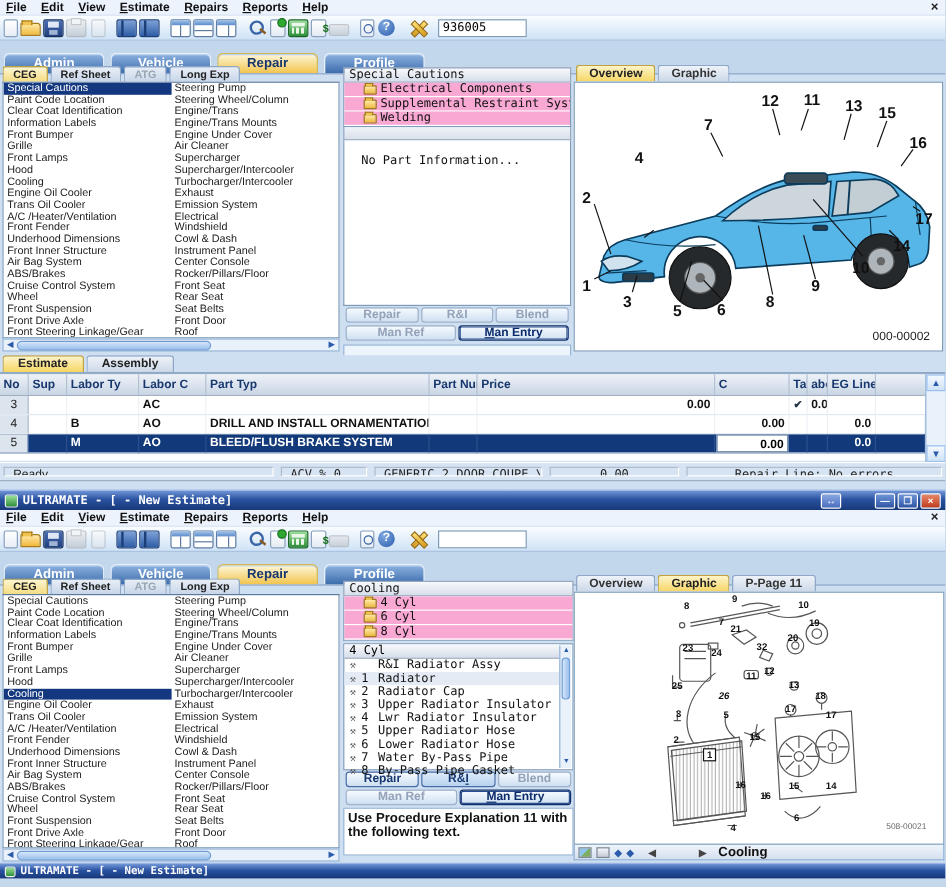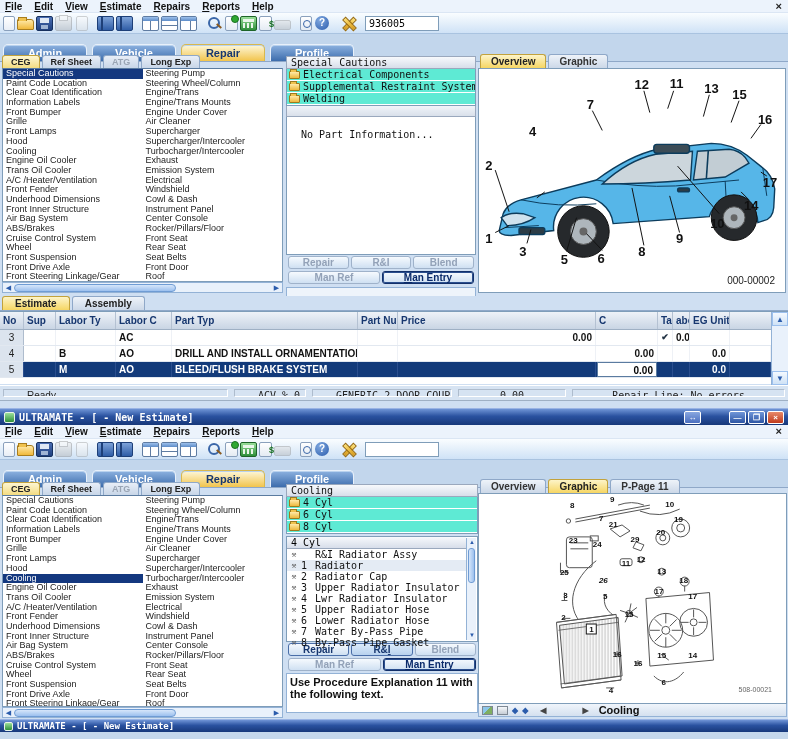--- a/index.html
+++ b/index.html
@@ -82,21 +82,21 @@
   .hscroll .thumb{position:absolute;left:11px;top:1px;height:8px;width:58%;background:linear-gradient(#d6e6fa,#9cc0ee);border:1px solid #6f9cd4;border-radius:4px}
   .hscroll .ar{position:absolute;top:0;width:11px;height:10px;font-size:7px;color:#2b5cac;text-align:center;line-height:10px}
   .hscroll .ar.l{left:0}.hscroll .ar.r{right:0}
   .vscroll{position:absolute;right:1px;top:1px;bottom:1px;width:10px;background:#e9f1fb;border-left:1px solid #93b2d6}
   .vscroll .thumb{position:absolute;left:1px;top:10px;width:7px;height:34%;background:linear-gradient(90deg,#d6e6fa,#9cc0ee);border:1px solid #6f9cd4;border-radius:3px}
   .vscroll .ar{position:absolute;left:0;width:10px;height:9px;font-size:6px;color:#2b5cac;text-align:center;line-height:9px}
   .vscroll .ar.u{top:0}.vscroll .ar.d{bottom:0}
 
   .caption{height:13px;background:linear-gradient(#f7f9fc,#d7deea);border:1px solid #9aa8bd;font:10px "DejaVu Sans Mono",monospace;color:#111;padding:0 4px;line-height:12px}
   .folderbox{background:#fff;border:1px solid #7f9db9;border-top:none}
-  .frow{height:12px;display:flex;align-items:center;gap:3px;font:10px "DejaVu Sans Mono",monospace;color:#111;background:#5eead4;border-bottom:1px solid #fff;padding-left:2px;white-space:nowrap;overflow:hidden}
+  .frow{height:12px;display:flex;align-items:center;gap:3px;font:10px "DejaVu Sans Mono",monospace;color:#111;background:#f9a8d4;border-bottom:1px solid #fff;padding-left:16px;white-space:nowrap;overflow:hidden}
   .fold{position:relative;width:11px;height:8px;background:linear-gradient(#ffe9a8,#edb93e);border:1px solid #9c7a20;border-radius:1px;flex:0 0 auto}
   .fold::before{content:"";position:absolute;left:0;top:-3px;width:5px;height:2px;background:#f0c24e;border:1px solid #9c7a20;border-bottom:none}
   .ministrip{height:11px;background:linear-gradient(#f0f4f9,#d9e0ea);border:1px solid #9aa8bd;border-top:none}
   .msgbox{background:#fff;border:1px solid #7f9db9;border-top:none;font:10px "DejaVu Sans Mono",monospace;color:#111;padding:12px 0 0 14px}
   .notesbox{background:#eef4fb;border:1px solid #93b2d6}
 
   .btnrow{display:flex;gap:2px;padding:1px 2px}
   .xbtn{flex:1;height:13px;display:flex;align-items:center;justify-content:center;font:bold 10px "Liberation Sans",sans-serif;color:#17376f;background:linear-gradient(#f6fafe,#cfe0f2);border:1px solid #4a6ea8;border-radius:3px;white-space:nowrap;overflow:hidden}
   .xbtn.dis{color:#93a2b8;border-color:#9fb2ca}
   .xbtn.def{border-color:#12306a;box-shadow:0 0 0 1px #2a4e8e inset;color:#0a2a6a}
@@ -140,21 +140,21 @@
   .grow.sel{background:#123a7a}
   .grow.sel .gc{color:#fff;border-right-color:#2a4e8e}
   .grow.sel .c0{background:#dce4ee;color:#222}
   .grow .c7.edit{background:#fff;color:#000;border:1px solid #5a7ba0;margin:0 1px}
   .gvscroll{position:absolute;right:0;width:17px;background:#e9f1fb;border-left:1px solid #93b2d6}
   .gvscroll .ar{position:absolute;left:0;width:16px;height:14px;text-align:center;font-size:8px;color:#2b5cac;line-height:14px;border:1px solid #9cc0ee;background:linear-gradient(#f4f9ff,#cfe2f6)}
   .gvscroll .ar.u{top:0}.gvscroll .ar.d{bottom:0}
 
   
   .statusbar{position:absolute;left:0;width:788px;height:15px;display:flex;background:#d6e3f2;border-top:1px solid #fff;font:10px "DejaVu Sans Mono",monospace;color:#222}
-  .scell{border:1px solid;border-color:#aebccd #fff #fff #aebccd;margin:3px;padding:0 23px;line-height:11px;white-space:nowrap;overflow:hidden}
+  .scell{border:1px solid;border-color:#aebccd #fff #fff #aebccd;margin:3px;padding:0 7px;line-height:11px;white-space:nowrap;overflow:hidden}
   .scell.grow1{flex:1;font-family:"Liberation Sans",sans-serif}
 
   
   .titlebar{position:relative;height:17px;background:linear-gradient(#6f94d6,#2a52a0 45%,#17387a);display:flex;align-items:center;padding:0 4px;border-top:1px solid #9ab4e4}
   .titlebar .appico{width:11px;height:11px;background:linear-gradient(#9ce09a,#2e8f3a);border:1px solid #e8f4e8;border-radius:2px;margin-right:4px}
   .titlebar .ttext{font:bold 10px "DejaVu Sans Mono",monospace;color:#fff;white-space:nowrap;overflow:hidden;flex:1}
   .wbtn{width:17px;height:13px;margin-left:2px;border:1px solid #fff;border-radius:2px;color:#fff;font:bold 8px/11px "Liberation Sans",sans-serif;text-align:center;background:linear-gradient(#7096d8,#2d55a4)}
   .wbtn.close{background:linear-gradient(#e88a6a,#c03a1c)}
   .wbtn.resize{background:linear-gradient(#8aa8e0,#4a6ec0);margin-right:26px}
   .gapstrip{position:absolute;left:0;width:788px;background:#cfdff2;border-top:1px solid #9fb0c4}
@@ -390,21 +390,21 @@
           <span class="gc">No</span>
           <span class="gc">Sup</span>
           <span class="gc">Labor Ty</span>
           <span class="gc">Labor C</span>
           <span class="gc">Part Typ</span>
           <span class="gc">Part Number</span>
           <span class="gc">Price</span>
           <span class="gc">C</span>
           <span class="gc">Tax</span>
           <span class="gc">abor Unit</span>
-          <span class="gc">EG Unit</span>
+          <span class="gc">EG Line</span>
         </div>
       <div>
           <div class="grow">
             <span class="gc c0">3</span>
             <span class="gc c1"></span>
             <span class="gc c2"></span>
             <span class="gc c3">AC</span>
             <span class="gc c5"></span>
             <span class="gc c6"></span>
             <span class="gc c7">0.00</span>
@@ -725,21 +725,21 @@
           </g>
         </svg>
         <div>
             <div class="co" style="left: 30.4%; top: 5.3%;">8</div>
             <div class="co" style="left: 43.4%; top: 2.4%;">9</div>
             <div class="co" style="left: 62.1%; top: 4.8%;">10</div>
             <div class="co" style="left: 39.8%; top: 11.5%;">7</div>
             <div class="co" style="left: 43.7%; top: 14.4%;">21</div>
             <div class="co" style="left: 65%; top: 12%;">19</div>
             <div class="co" style="left: 59.2%; top: 18.3%;">20</div>
-            <div class="co" style="left: 50.8%; top: 21.6%;">29</div>
+            <div class="co" style="left: 50.8%; top: 21.6%;">32</div>
             <div class="co" style="left: 30.7%; top: 22.1%;">23</div>
             <div class="co" style="left: 38.5%; top: 24%;">24</div>
             <div class="co" style="left: 27.8%; top: 37.5%;">25</div>
             <div class="co" style="left: 40.5%; top: 41.3%; font-style: italic;">26</div>
             <div class="co" style="left: 47.9%; top: 33.2%;">11</div>
             <div class="co" style="left: 52.8%; top: 31.3%;">12</div>
             <div class="co" style="left: 59.5%; top: 37%;">13</div>
             <div class="co" style="left: 66.7%; top: 41.3%;">18</div>
             <div class="co" style="left: 58.6%; top: 46.2%;">17</div>
             <div class="co" style="left: 69.6%; top: 48.6%;">17</div>

